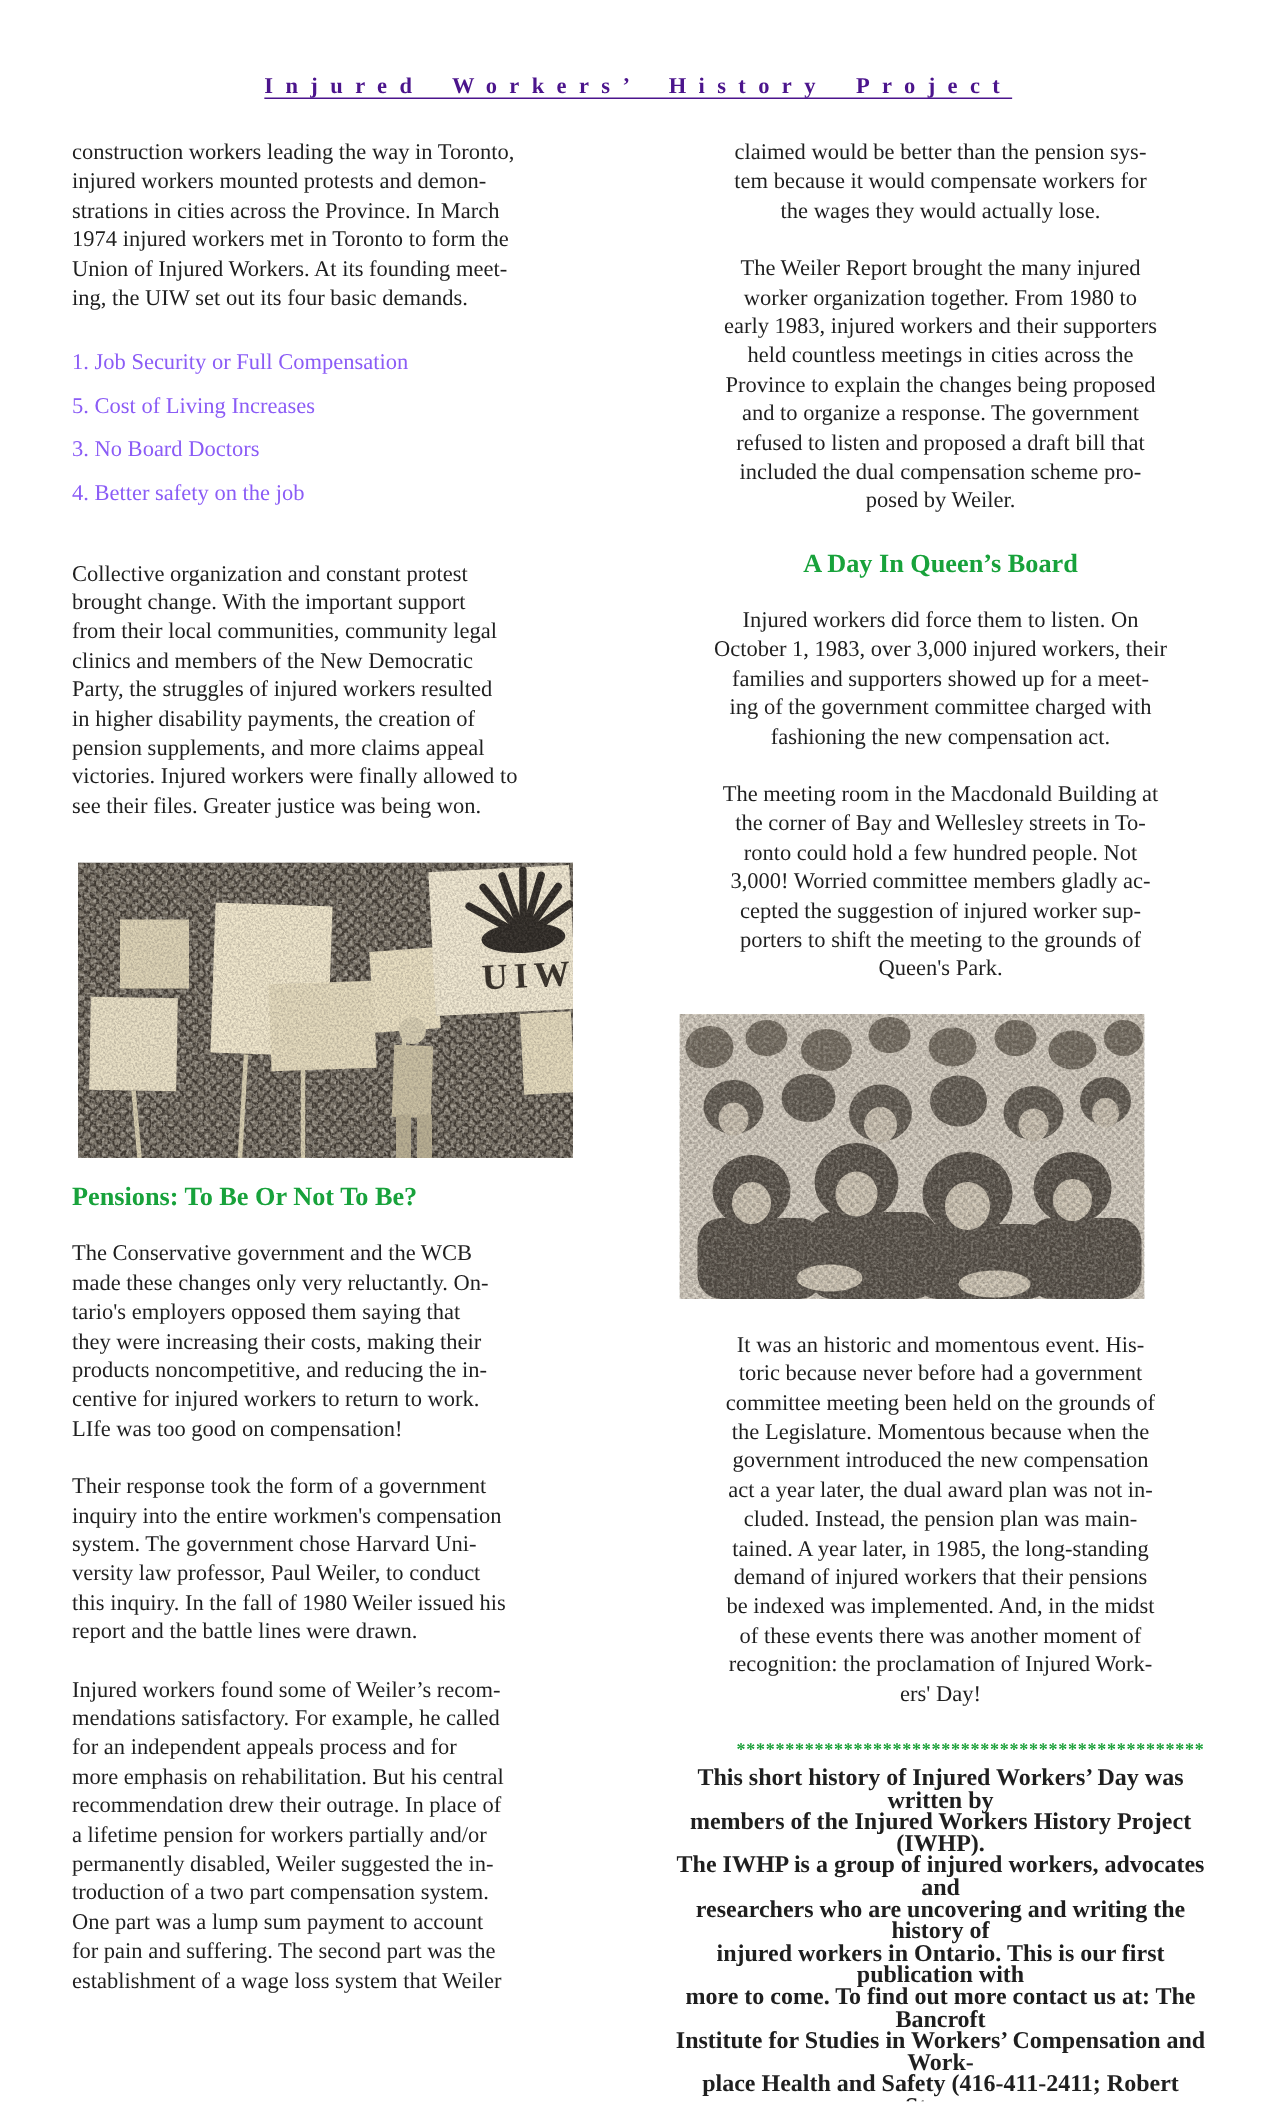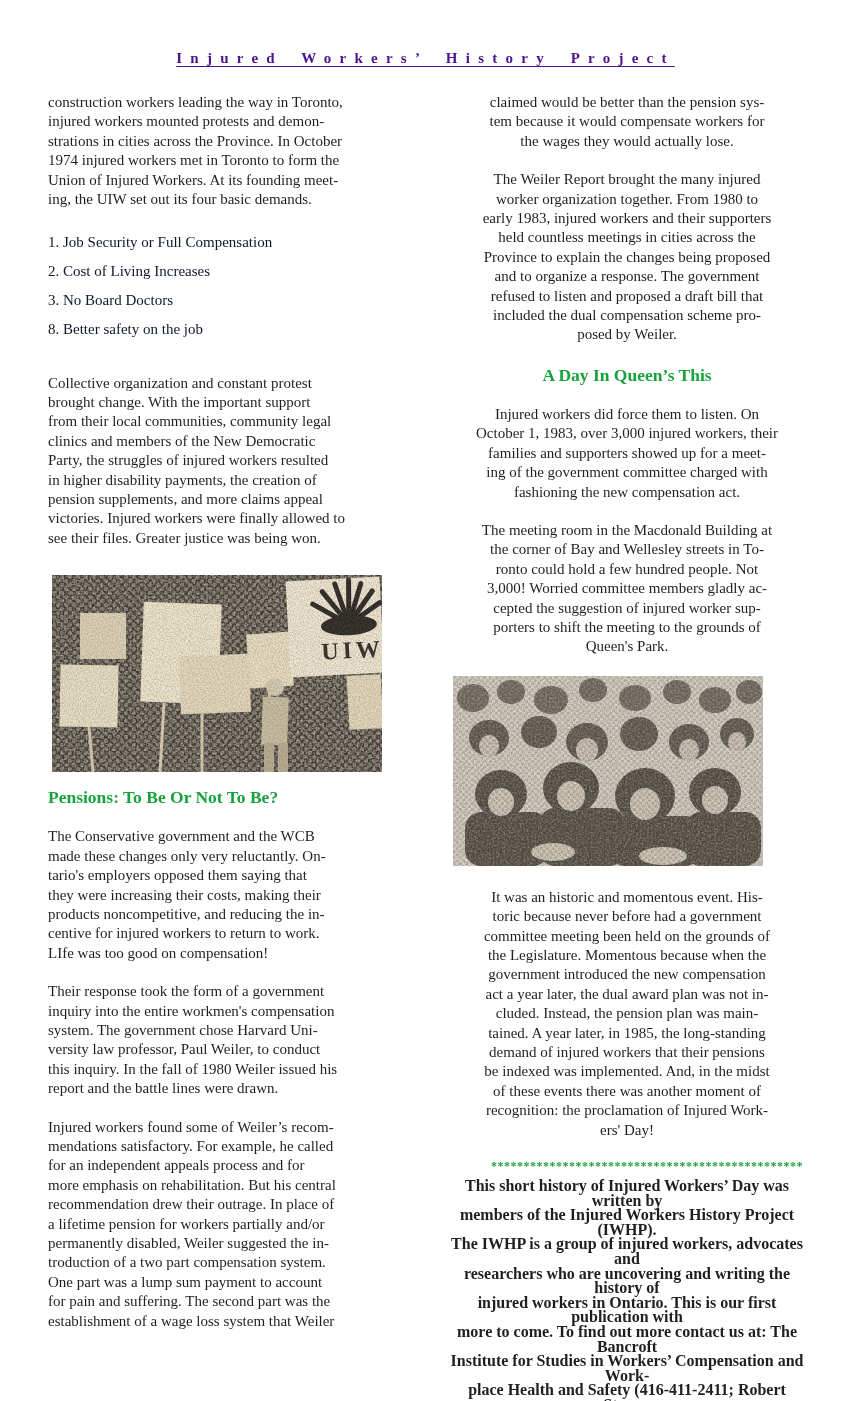--- a/index.html
+++ b/index.html
@@ -11,21 +11,21 @@
   .header-title {
     position:absolute; top:50px; left:0; width:100%; text-align:center;
     font-size:15px; font-weight:bold; letter-spacing:0.55em; word-spacing:0.45em;
     color:#4B148C; text-decoration:underline; text-underline-offset:3px;
     white-space:nowrap;
   }
   .col { position:absolute; top:93px; font-size:15px; line-height:19.4px; }
   .col-left  { left:48px;  width:360px; }
   .col-right { left:445px; width:364px;text-align:center; }
   .para { white-space:pre-line; margin:0 0 19px 0; }
-  .demands { color:#0f172a; margin:0 0 0 0; }
+  .demands { color:#8b5cf6; margin:0 0 0 0; }
   .demand { line-height:28.8px; white-space:pre; }
   .h-green { color:#18A23B; font-size:17.5px; font-weight:bold; margin:0 0 19px 0; line-height:22px; }
   .photo1 { display:block; margin:27px 0 14px 4px; }
   .photo2 { display:block; margin:8px 0 22px 8px; }
   .divider { color:#1FA23C; font-weight:bold; font-size:12px; letter-spacing:0.5px;
              margin:12px 0 0 40px; line-height:14px; }
   .footnote { font-size:16px; font-weight:bold; line-height:14.6px;
               white-space:pre-line; margin-top:6px; }
   .defs-holder { position:absolute; width:0; height:0; overflow:hidden; }
 </style>
@@ -54,30 +54,30 @@
       </pattern>
     </defs>
   </svg>
 
   <div class="header-title">Injured Workers’ History Project</div>
 
   <div class="col col-left">
 
     <div class="para">construction workers leading the way in Toronto,
 injured workers mounted protests and demon-
-strations in cities across the Province. In October
+strations in cities across the Province. In March
 1974 injured workers met in Toronto to form the
 Union of Injured Workers. At its founding meet-
 ing, the UIW set out its four basic demands.</div>
 
     <div class="demands">
       <div class="demand">1. Job Security or Full Compensation</div>
-      <div class="demand">2. Cost of Living Increases</div>
+      <div class="demand">5. Cost of Living Increases</div>
       <div class="demand">3. No Board Doctors</div>
-      <div class="demand">8. Better safety on the job</div>
+      <div class="demand">4. Better safety on the job</div>
     </div>
 
     <div class="para" style="margin-top:30px">Collective organization and constant protest
 brought change. With the important support
 from their local communities, community legal
 clinics and members of the New Democratic
 Party, the struggles of injured workers resulted
 in higher disability payments, the creation of
 pension supplements, and more claims appeal
 victories. Injured workers were finally allowed to
@@ -162,21 +162,21 @@
     <div class="para">The Weiler Report brought the many injured
 worker organization together. From 1980 to
 early 1983, injured workers and their supporters
 held countless meetings in cities across the
 Province to explain the changes being proposed
 and to organize a response. The government
 refused to listen and proposed a draft bill that
 included the dual compensation scheme pro-
 posed by Weiler.</div>
 
-    <div class="h-green">A Day In Queen’s This</div>
+    <div class="h-green">A Day In Queen’s Board</div>
 
     <div class="para">Injured workers did force them to listen. On
 October 1, 1983, over 3,000 injured workers, their
 families and supporters showed up for a meet-
 ing of the government committee charged with
 fashioning the new compensation act.</div>
     <div class="para">The meeting room in the Macdonald Building at
 the corner of Bay and Wellesley streets in To-
 ronto could hold a few hundred people. Not
 3,000!  Worried committee members gladly ac-

